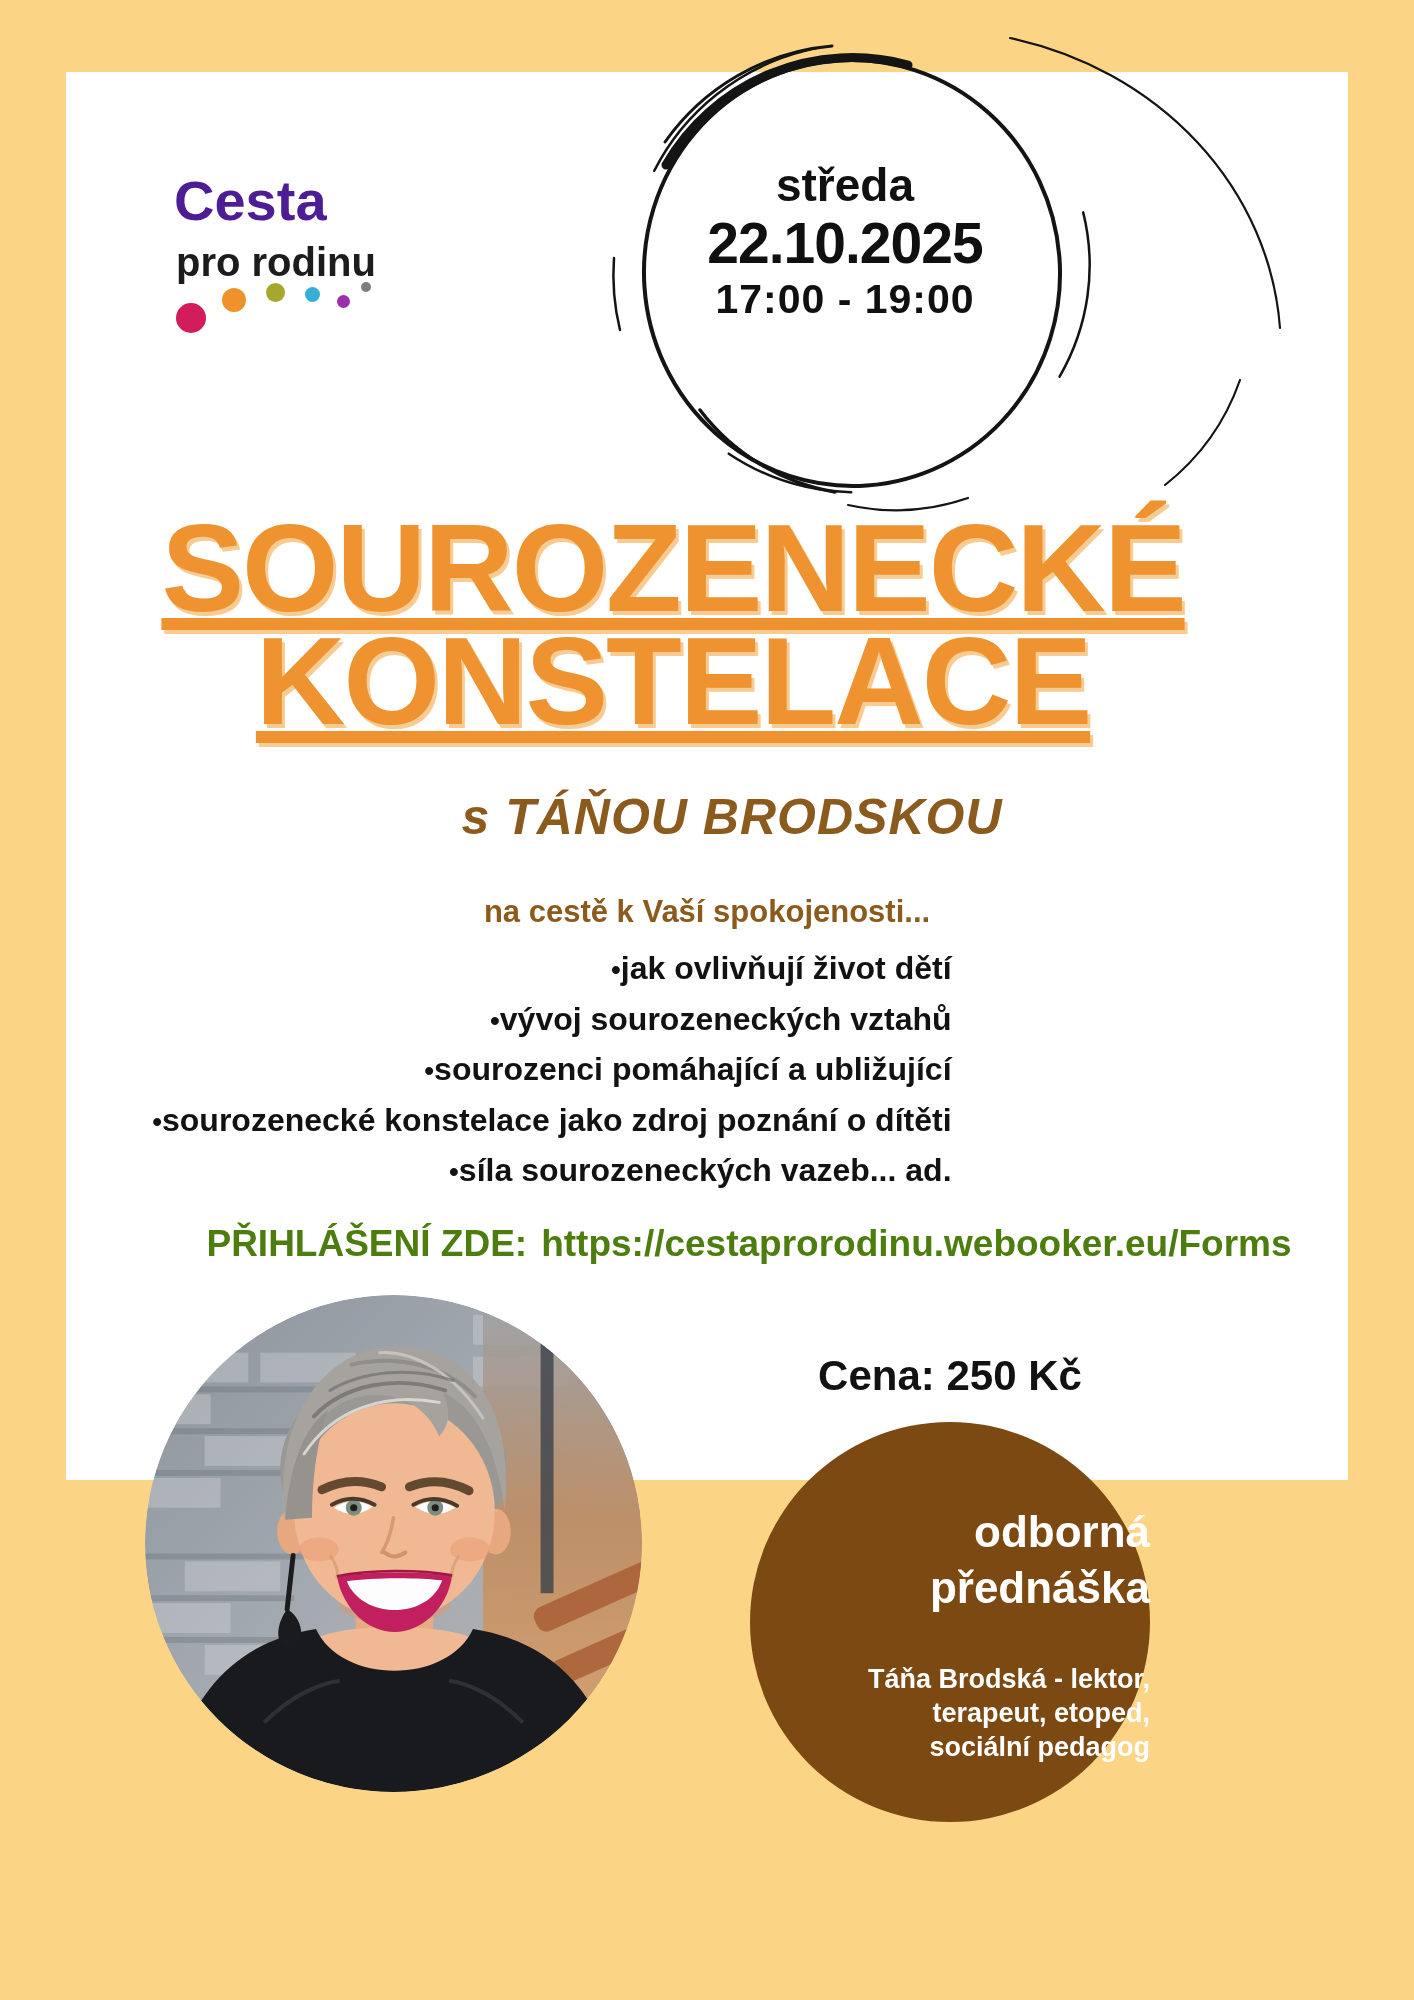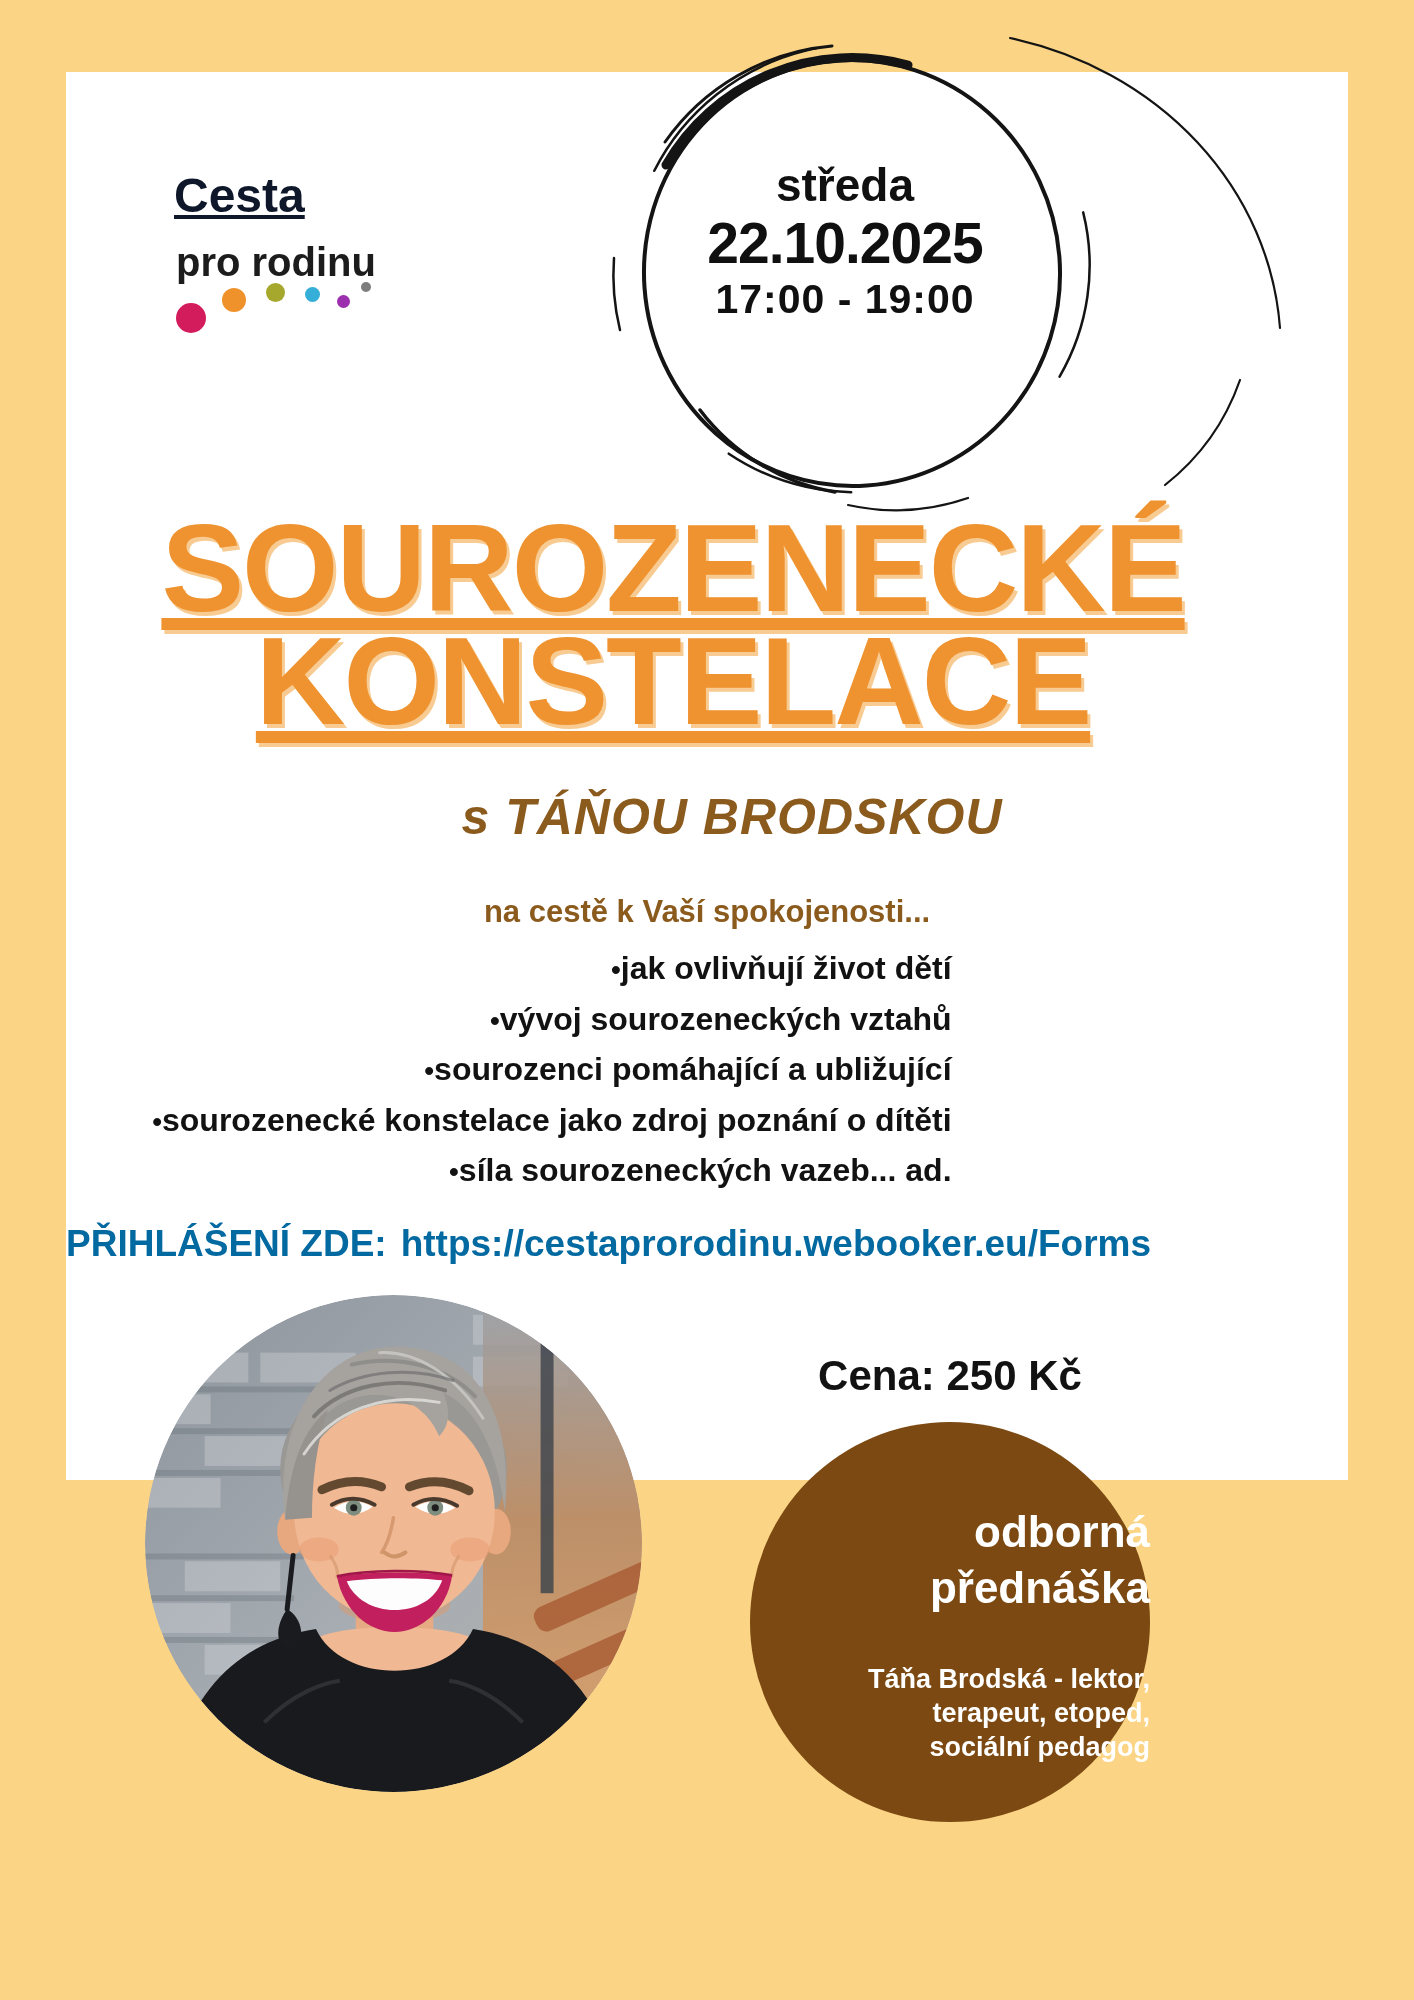--- a/index.html
+++ b/index.html
@@ -1,21 +1,21 @@
 <!DOCTYPE html>
 <html><head>
 <meta charset="utf-8">
 <style>
   html,body{margin:0;padding:0;}
   body{width:1414px;height:2000px;position:relative;background:#FBD585;
        font-family:"Liberation Sans",sans-serif;overflow:hidden;}
   .abs{position:absolute;}
   .card{left:66px;top:72px;width:1282px;height:1408px;background:#FFFFFF;}
   
-  .logo-name{left:174px;top:168px;font-size:48px;font-weight:700;color:#0f172a;letter-spacing:0;text-decoration:underline;}
+  .logo-name{left:174px;top:168px;font-size:56px;font-weight:700;color:#4c1d95;letter-spacing:0;}
   .logo-tag{left:176px;top:240px;font-size:40px;font-weight:700;color:#1c1c1c;}
   .logo-dots{left:170px;top:280px;width:220px;height:60px;}
   .logo-dots span{position:absolute;border-radius:50%;}
   .logo-dots span:nth-child(1){left:6px;top:23px;width:30px;height:30px;}
   .logo-dots span:nth-child(2){left:52px;top:8px;width:24px;height:24px;}
   .logo-dots span:nth-child(3){left:96px;top:3px;width:19px;height:19px;}
   .logo-dots span:nth-child(4){left:135px;top:7px;width:15px;height:15px;}
   .logo-dots span:nth-child(5){left:167px;top:15px;width:13px;height:13px;}
   .logo-dots span:nth-child(6){left:191px;top:2px;width:10px;height:10px;}
   
@@ -30,22 +30,22 @@
          letter-spacing:-2px;text-shadow:3px 4px 0 #f7cb92;text-decoration:underline;}
   .subtitle{left:66px;top:788px;width:1332px;text-align:center;color:#8B5A1D;
             font-size:50px;font-weight:800;letter-spacing:1px;font-style:italic;}
   .tagline{left:66px;top:894px;width:1282px;text-align:center;color:#8B5A1D;
            font-size:31px;font-weight:700;}
   
   .topics{left:128px;top:944px;margin:0;padding:0;list-style:none;color:#121212;
           font-size:32px;font-weight:700;line-height:48.5px;text-align:right;}
   .topics li::before{content:"•";display:inline-block;width:34px;font-size:28px;}
   
-  .registration{left:66px;top:1223px;width:1282px;text-align:left;color:#0369a1;
-                font-size:37px;font-weight:800;}
+  .registration{left:66px;top:1223px;width:1282px;text-align:center;color:#4d7c0f;
+                font-size:37px;font-weight:800;padding-left:42px;}
   .registration .lbl{margin-right:14px;}
   
   .price{left:750px;top:1352px;width:400px;text-align:center;color:#121212;
          font-size:42px;font-weight:800;}
   
   .photo{left:145px;top:1295px;width:497px;height:497px;border-radius:50%;overflow:hidden;}
   .photo svg{display:block;width:100%;height:100%;}
   
   .badge-brown{left:750px;top:1422px;width:400px;height:400px;border-radius:50%;
                background:#7B4911;color:#FFFFFF;text-align:right;}

